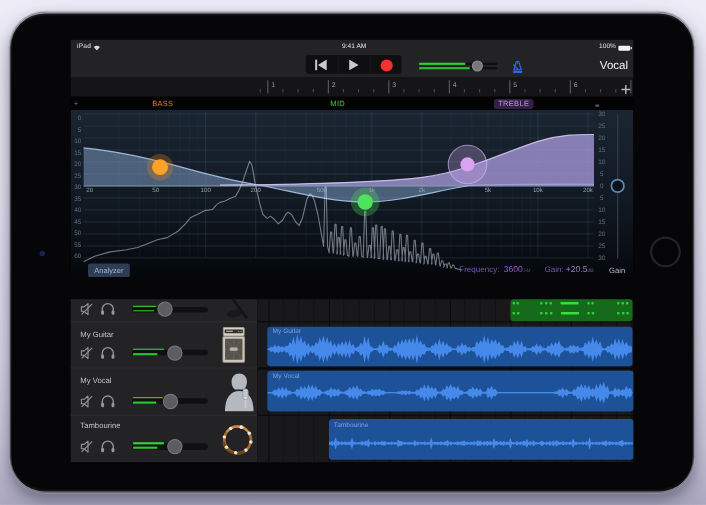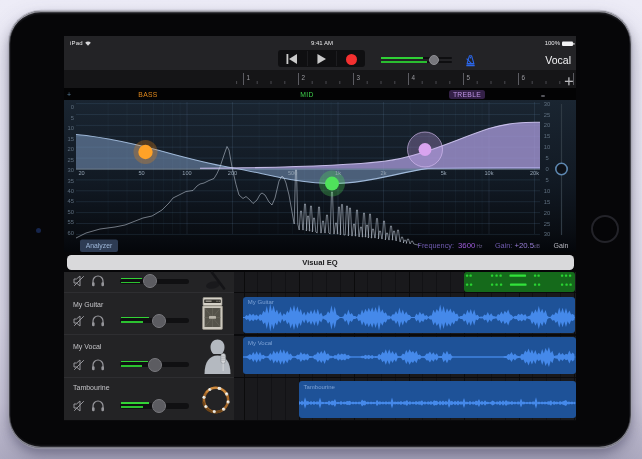--- a/index.html
+++ b/index.html
@@ -300,14 +300,13 @@
         <circle cx="12.9" cy="26.2" r="0.7" fill="#ffffff"></circle>
         <circle cx="4.9" cy="21.6" r="1.6" fill="#dedacf"></circle>
         <circle cx="4.5" cy="21.2" r="0.7" fill="#ffffff"></circle>
         <circle cx="3" cy="12.3" r="1.6" fill="#dedacf"></circle>
         <circle cx="2.6" cy="11.9" r="0.7" fill="#ffffff"></circle>
         <circle cx="8.8" cy="4.5" r="1.6" fill="#dedacf"></circle>
         <circle cx="8.4" cy="4.1" r="0.7" fill="#ffffff"></circle>
         <circle cx="18.2" cy="3.3" r="1.6" fill="#dedacf"></circle>
         <circle cx="17.8" cy="2.9" r="0.7" fill="#ffffff"></circle>
       </svg>
-<div class="abs" style="left:2.5px;top:218.6px;width:507px;height:15.6px;background:#d9d9db;border-radius:4.5px;text-align:center;font-size:7.6px;font-weight:bold;color:#1a1a1c;line-height:15.6px">Visual EQ</div>
 </div>
 </div>
 </body></html>

